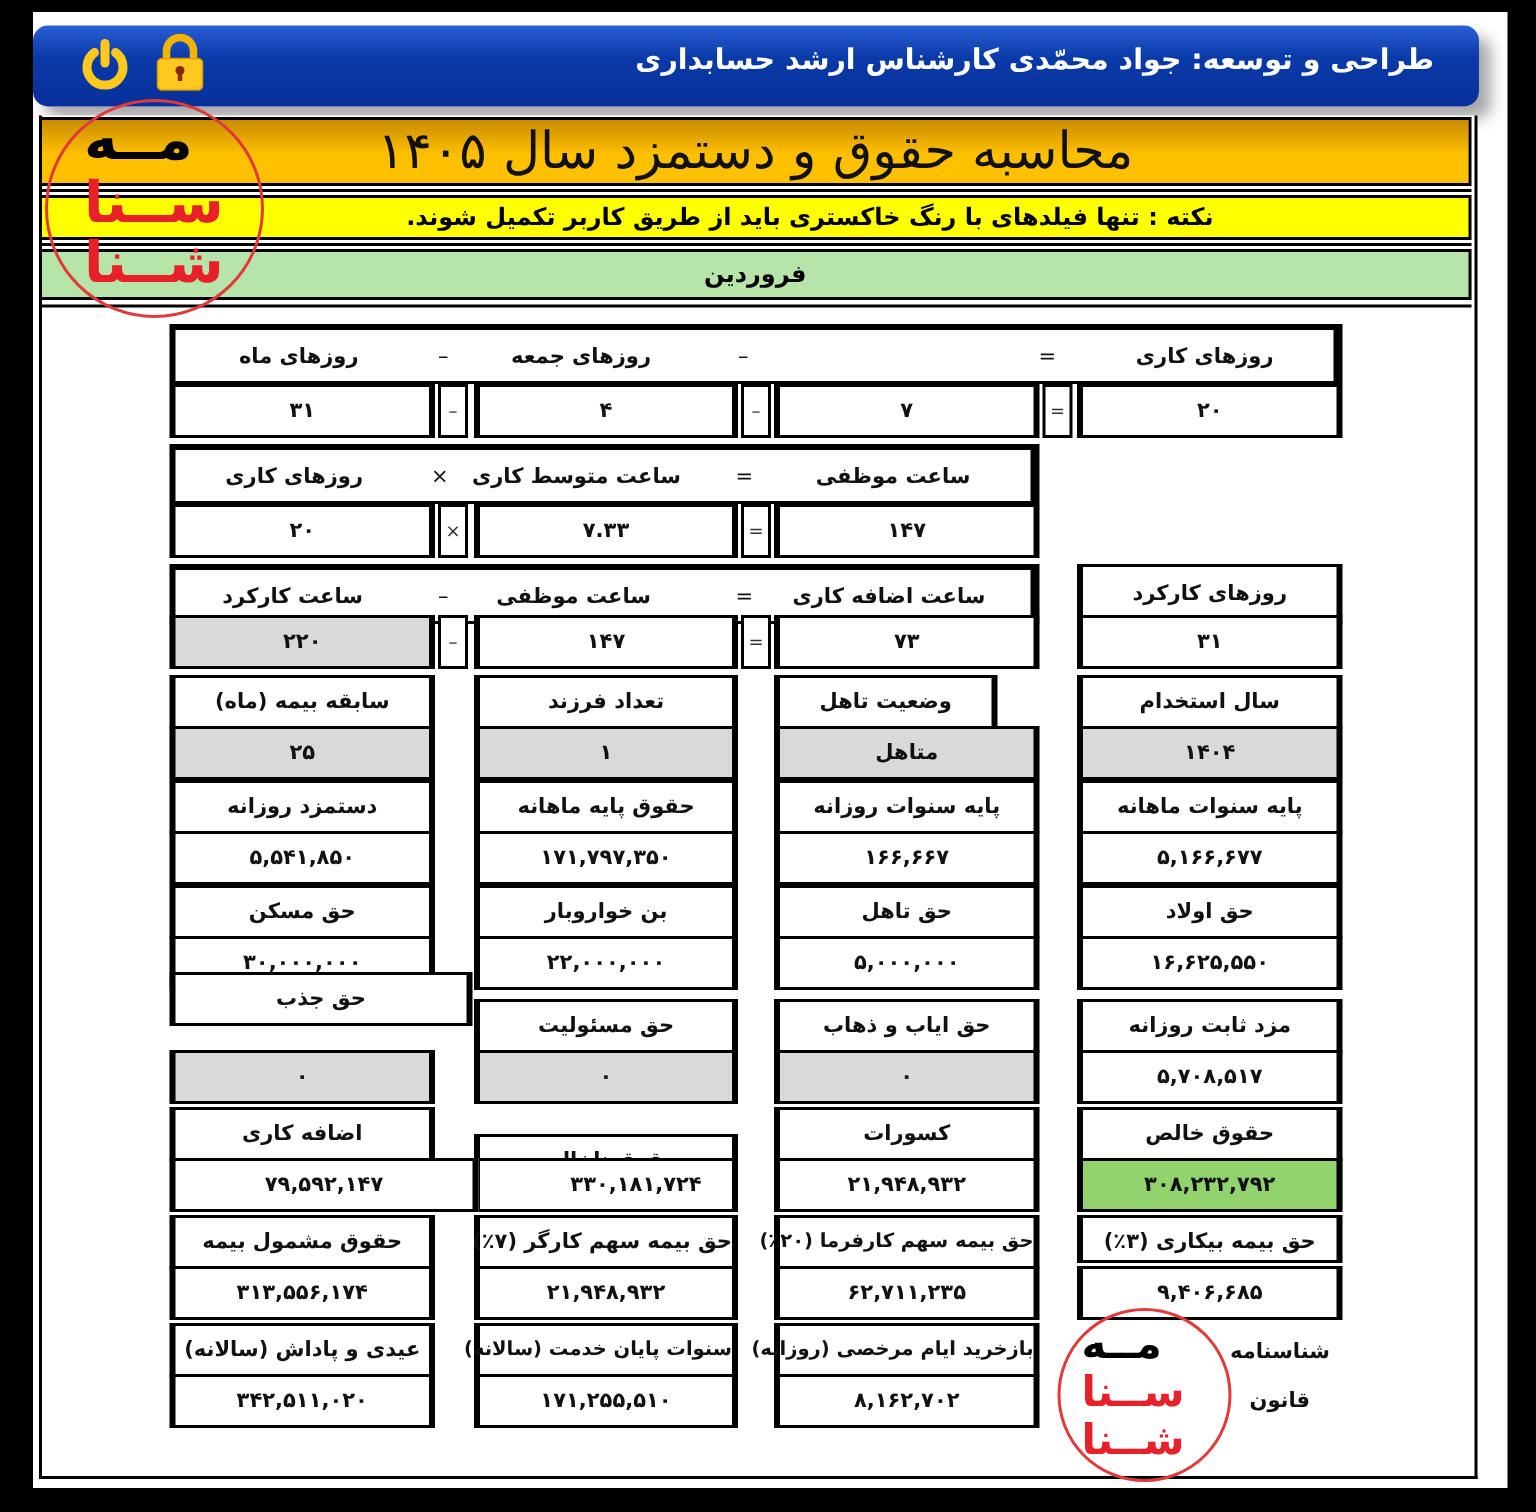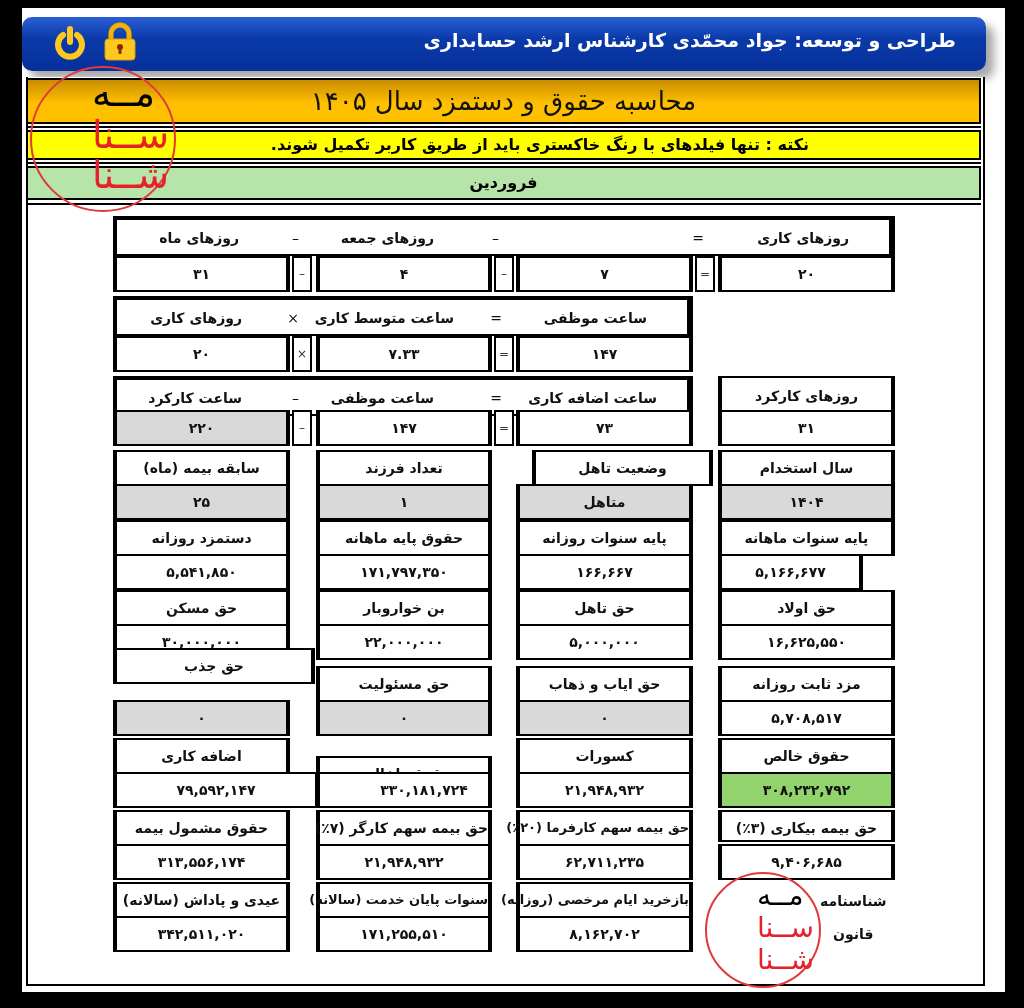--- a/index.html
+++ b/index.html
@@ -15,35 +15,35 @@
   }
   .header-title {
     position:absolute; right:30px; top:12px; color:#fff; font-weight:bold; font-size:19px;
     direction:rtl; white-space:nowrap;
   }
   .icon-power { position:absolute; left:30px; top:9px; width:36px; height:36px; }
   .icon-lock { position:absolute; left:80px; top:5px; width:36px; height:40px; }
 
   .outer { position:absolute; left:26px; top:77px; width:955px; height:907px; border:2px solid #000; border-top:none; background:#fff; }
   .band { position:absolute; left:26px; width:955px; border:2px solid #000; box-sizing:border-box; direction:rtl; }
-  .band-title { top:78px; height:46px; background:linear-gradient(#c98c00, #ffc000 55%, #ffc000); font-size:26px; text-align:center; line-height:42px; color:#111; }
+  .band-title { top:78px; height:46px; background:linear-gradient(#c98c00, #ffc000 55%, #ffc000); font-size:34px; text-align:center; line-height:42px; color:#111; }
   .band-note { top:130px; height:30px; background:#ffff00; font-size:16px; font-weight:bold; line-height:26px; padding-right:170px; text-align:right; }
   .band-month { top:166px; height:34px; background:#b7e4a8; font-size:16px; font-weight:bold; text-align:center; line-height:30px; }
   .thin-line { position:absolute; left:26px; width:955px; height:0; border-top:2px solid #000; }
 
   .cell { position:absolute; box-sizing:border-box; border:2px solid #000; border-width:2px 4px 2px 4px; background:#fff;
           text-align:center; direction:rtl; font-size:14px; font-weight:bold; color:#111; white-space:nowrap; }
   .lbl { height:40px; line-height:36px; }
   .val { height:36px; line-height:32px; }
   .gray { background:#d9d9d9; }
   .green { background:#92d36e; }
   .opbox { position:absolute; box-sizing:border-box; border:2px solid #000; width:20px; height:36px; line-height:32px; text-align:center; font-size:12px; color:#333; background:#fff; }
 
   .watermark { position:absolute; border:2px solid #e03a3a; border-radius:50%; }
-  .wm-text { position:absolute; font-weight:normal; line-height:1; direction:rtl; white-space:nowrap;margin-left:36px; }
+  .wm-text { position:absolute; font-weight:bold; line-height:1; direction:rtl; white-space:nowrap; }
   .wm-red { color:#e8202a; }
   .side-label { position:absolute; font-size:14px; font-weight:bold; direction:rtl; color:#111; }
 </style>
 </head>
 <body>
 
 <div class="page"></div>
 
 <div class="header-bar">
   <svg class="icon-power" viewBox="0 0 36 36">
@@ -109,28 +109,28 @@
 </div>
 <div class="cell val" style="left:516px; top:410px; width:177px;">۷۳</div>
 <div class="opbox" style="left:494px; top:410px;">=</div>
 <div class="cell val" style="left:316px; top:410px; width:176px;">۱۴۷</div>
 <div class="opbox" style="left:292px; top:410px;">–</div>
 <div class="cell val gray" style="left:113px; top:410px; width:177px;">۲۲۰</div>
 
 <div id="grid">
     <div class="cell lbl" style="left: 718px; top: 450px; width: 177px; height: 36px; line-height: 32px;">سال استخدام</div>
     <div class="cell val gray" style="left: 718px; top: 484px; width: 177px;">۱۴۰۴</div>
-    <div class="cell lbl" style="left: 532px; top: 450px; width: 181px; height: 36px; line-height: 32px;">وضعیت تاهل</div>
+    <div class="cell lbl" style="left: 516px; top: 450px; width: 149px; height: 36px; line-height: 32px;">وضعیت تاهل</div>
     <div class="cell val gray" style="left: 516px; top: 484px; width: 177px;">متاهل</div>
     <div class="cell lbl" style="left: 316px; top: 450px; width: 176px; height: 36px; line-height: 32px;">تعداد فرزند</div>
     <div class="cell val gray" style="left: 316px; top: 484px; width: 176px;">۱</div>
     <div class="cell lbl" style="left: 113px; top: 450px; width: 177px; height: 36px; line-height: 32px;">سابقه بیمه (ماه)</div>
     <div class="cell val gray" style="left: 113px; top: 484px; width: 177px;">۲۵</div>
     <div class="cell lbl" style="left: 718px; top: 520px; width: 177px; height: 36px; line-height: 32px;">پایه سنوات ماهانه</div>
-    <div class="cell val" style="left: 718px; top: 554px; width: 145px;">۵,۱۶۶,۶۷۷</div>
+    <div class="cell val" style="left: 718px; top: 554px; width: 177px;">۵,۱۶۶,۶۷۷</div>
     <div class="cell lbl" style="left: 516px; top: 520px; width: 177px; height: 36px; line-height: 32px;">پایه سنوات روزانه</div>
     <div class="cell val" style="left: 516px; top: 554px; width: 177px;">۱۶۶,۶۶۷</div>
     <div class="cell lbl" style="left: 316px; top: 520px; width: 176px; height: 36px; line-height: 32px;">حقوق پایه ماهانه</div>
     <div class="cell val" style="left: 316px; top: 554px; width: 176px;">۱۷۱,۷۹۷,۳۵۰</div>
     <div class="cell lbl" style="left: 113px; top: 520px; width: 177px; height: 36px; line-height: 32px;">دستمزد روزانه</div>
     <div class="cell val" style="left: 113px; top: 554px; width: 177px;">۵,۵۴۱,۸۵۰</div>
     <div class="cell lbl" style="left: 718px; top: 590px; width: 177px; height: 36px; line-height: 32px;">حق اولاد</div>
     <div class="cell val" style="left: 718px; top: 624px; width: 177px;">۱۶,۶۲۵,۵۵۰</div>
     <div class="cell lbl" style="left: 516px; top: 590px; width: 177px; height: 36px; line-height: 32px;">حق تاهل</div>
     <div class="cell val" style="left: 516px; top: 624px; width: 177px;">۵,۰۰۰,۰۰۰</div>

